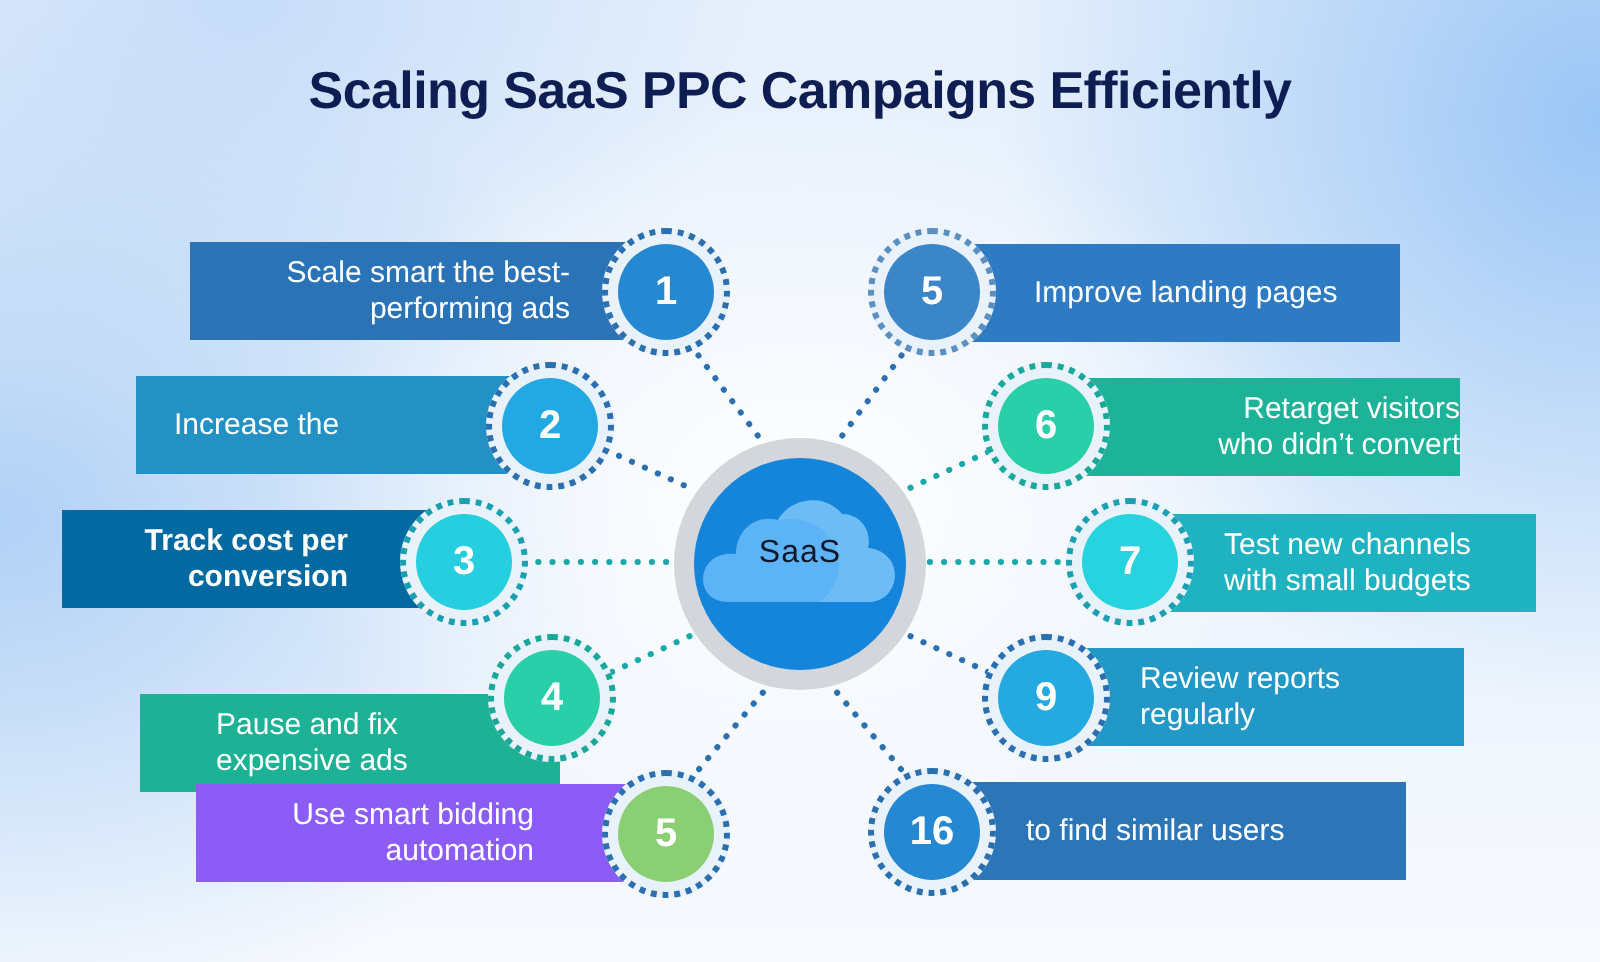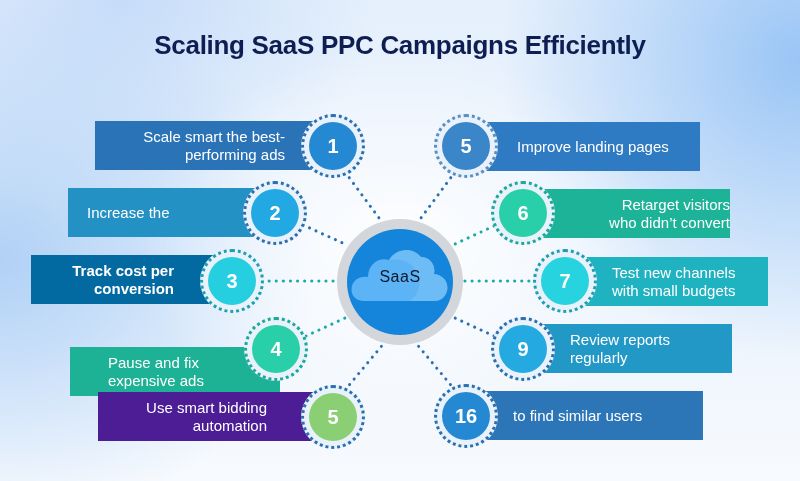--- a/index.html
+++ b/index.html
@@ -77,21 +77,21 @@
   <span>Increase the</span>
 </div>
 <div class="box left" style="left:31px; top:255px; width:205px; background:#0369a1; text-align:right; padding-right:62px;font-weight:bold;">
   <span>Track cost per</span>
   <span>conversion</span>
 </div>
 <div class="box left" style="left:70px; top:323px; width:210px; background:#1db295; text-align:left; padding-left:38px; padding-right:0;margin-top:24px;">
   <span>Pause and fix</span>
   <span>expensive ads</span>
 </div>
-<div class="box left" style="left:98px; top:392px; width:240px; background:#4c1d95; padding-right:71px;">
+<div class="box left" style="left:98px; top:392px; width:240px; background:#8b5cf6; padding-right:71px;">
   <span>Use smart bidding</span>
   <span>automation</span>
 </div>
 
 <div class="box right" style="left:462px; top:122px; width:238px; background:#2f7bc3; padding-left:55px;">
   <span>Improve landing pages</span>
 </div>
 <div class="box right" style="left:520px; top:189px; width:210px; background:#1db398; padding-left:56px;text-align:right;">
   <span>Retarget visitors</span>
   <span>who didn’t convert</span>

